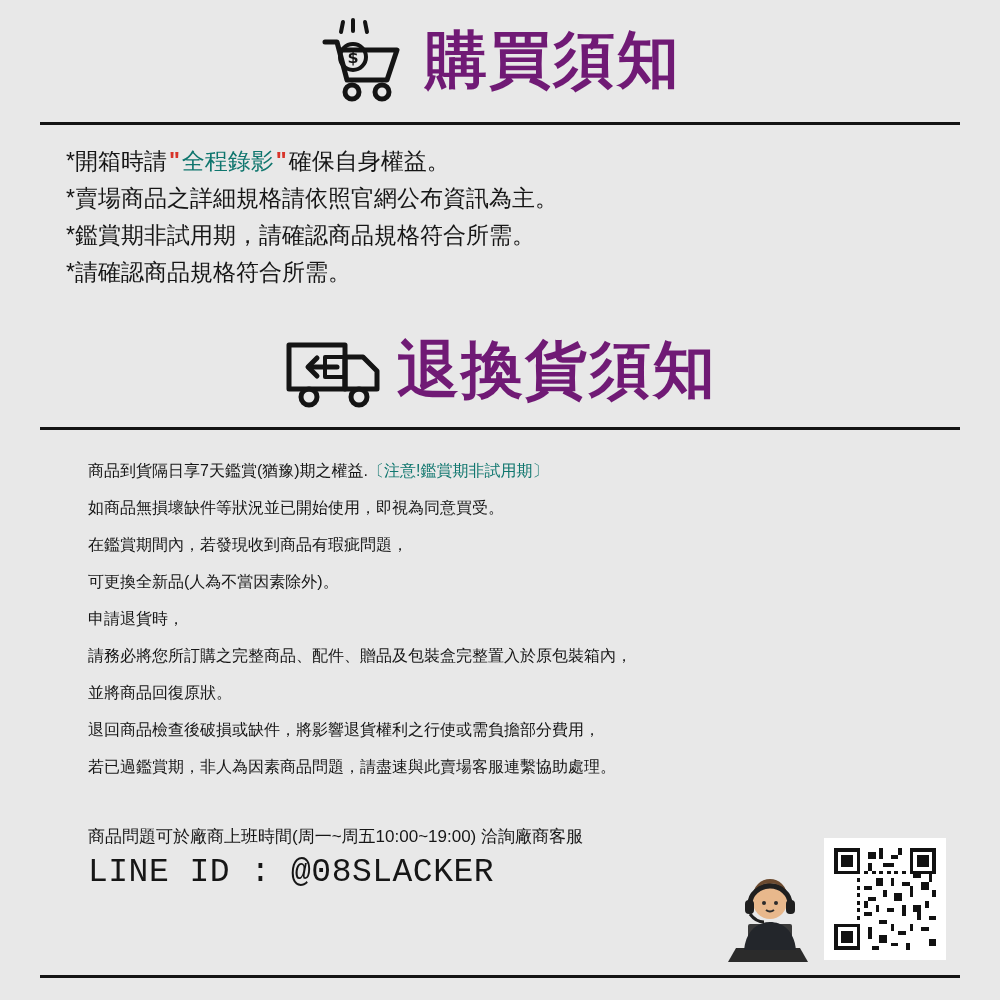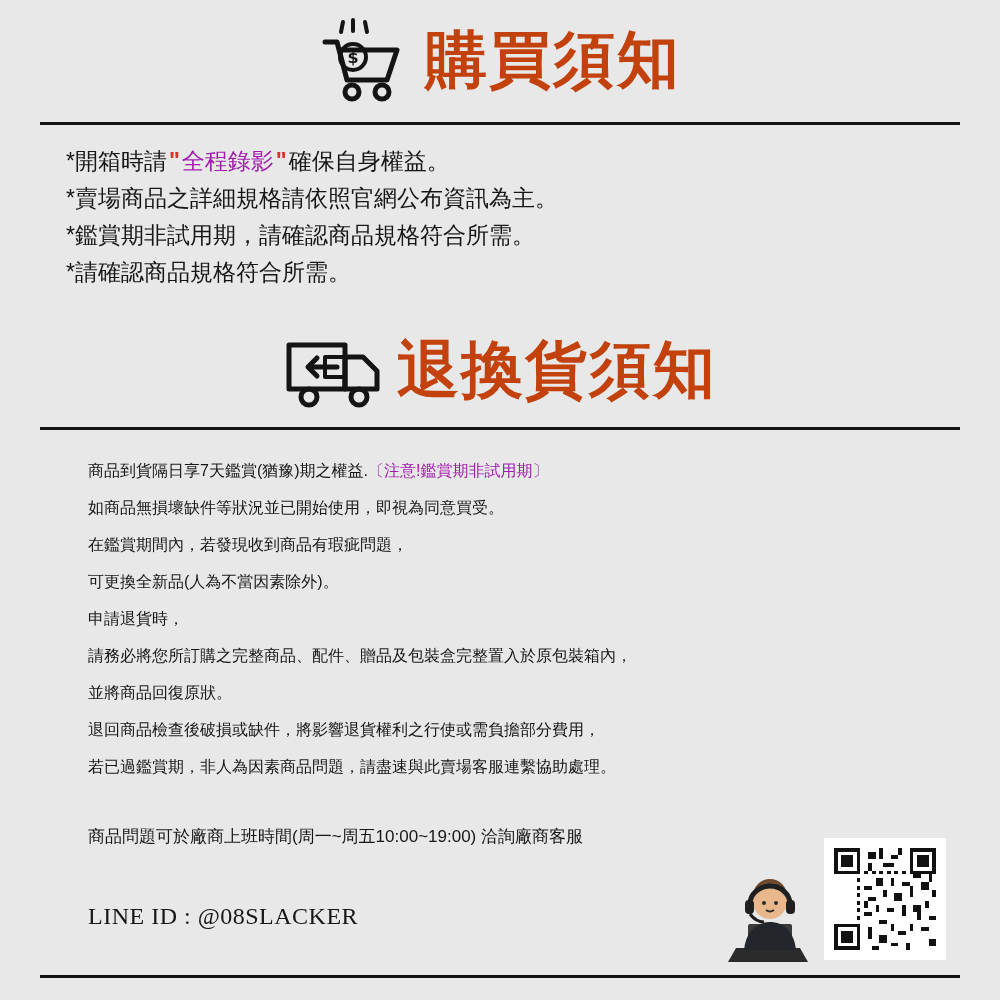--- a/index.html
+++ b/index.html
@@ -31,21 +31,21 @@
   }
   .section-head .icon {
     flex: 0 0 auto;
     line-height: 0;
   }
   .section-title {
     font-family: "DejaVu Sans", "Liberation Sans", sans-serif;
     font-weight: bold;
     font-size: 62px;
     letter-spacing: 2px;
-    color: #c2410c;
+    color: #701a75;
     line-height: 1;
     white-space: nowrap;
   }
 
   .rule {
     height: 0;
     border-top: 3px solid #141414;
     margin: 14px 0 0 0;
   }
 
@@ -54,21 +54,21 @@
     margin-top: 18px;
     padding-left: 26px;
   }
   .line {
     font-size: 23px;
     line-height: 37px;
     color: #161616;
     white-space: nowrap;
   }
   .line .red {
-    color: #a21caf;
+    color: #0f766e;
   }
   .line .quote {
     color: #d8342a;
     font-weight: bold;
     padding: 0 2px;
   }
 
   .block2 {
     margin-top: 22px;
     padding-left: 48px;
@@ -82,24 +82,23 @@
   .contact {
     position: relative;
     margin-top: 34px;
     padding-left: 48px;
   }
   .contact .line {
     font-size: 17px;
     line-height: 36px;
   }
   .contact .lineid {
-    font-family: Liberation Serif, serif;
-    font-size: 24px;
+    font-family: Liberation Mono, monospace;
+    font-size: 33px;
     letter-spacing: .5px;
-    margin-top: 43px;
   }
 
   .bottom-rule {
     position: absolute;
     left: 40px;
     right: 40px;
     bottom: 22px;
     border-top: 3px solid #141414;
   }
 

